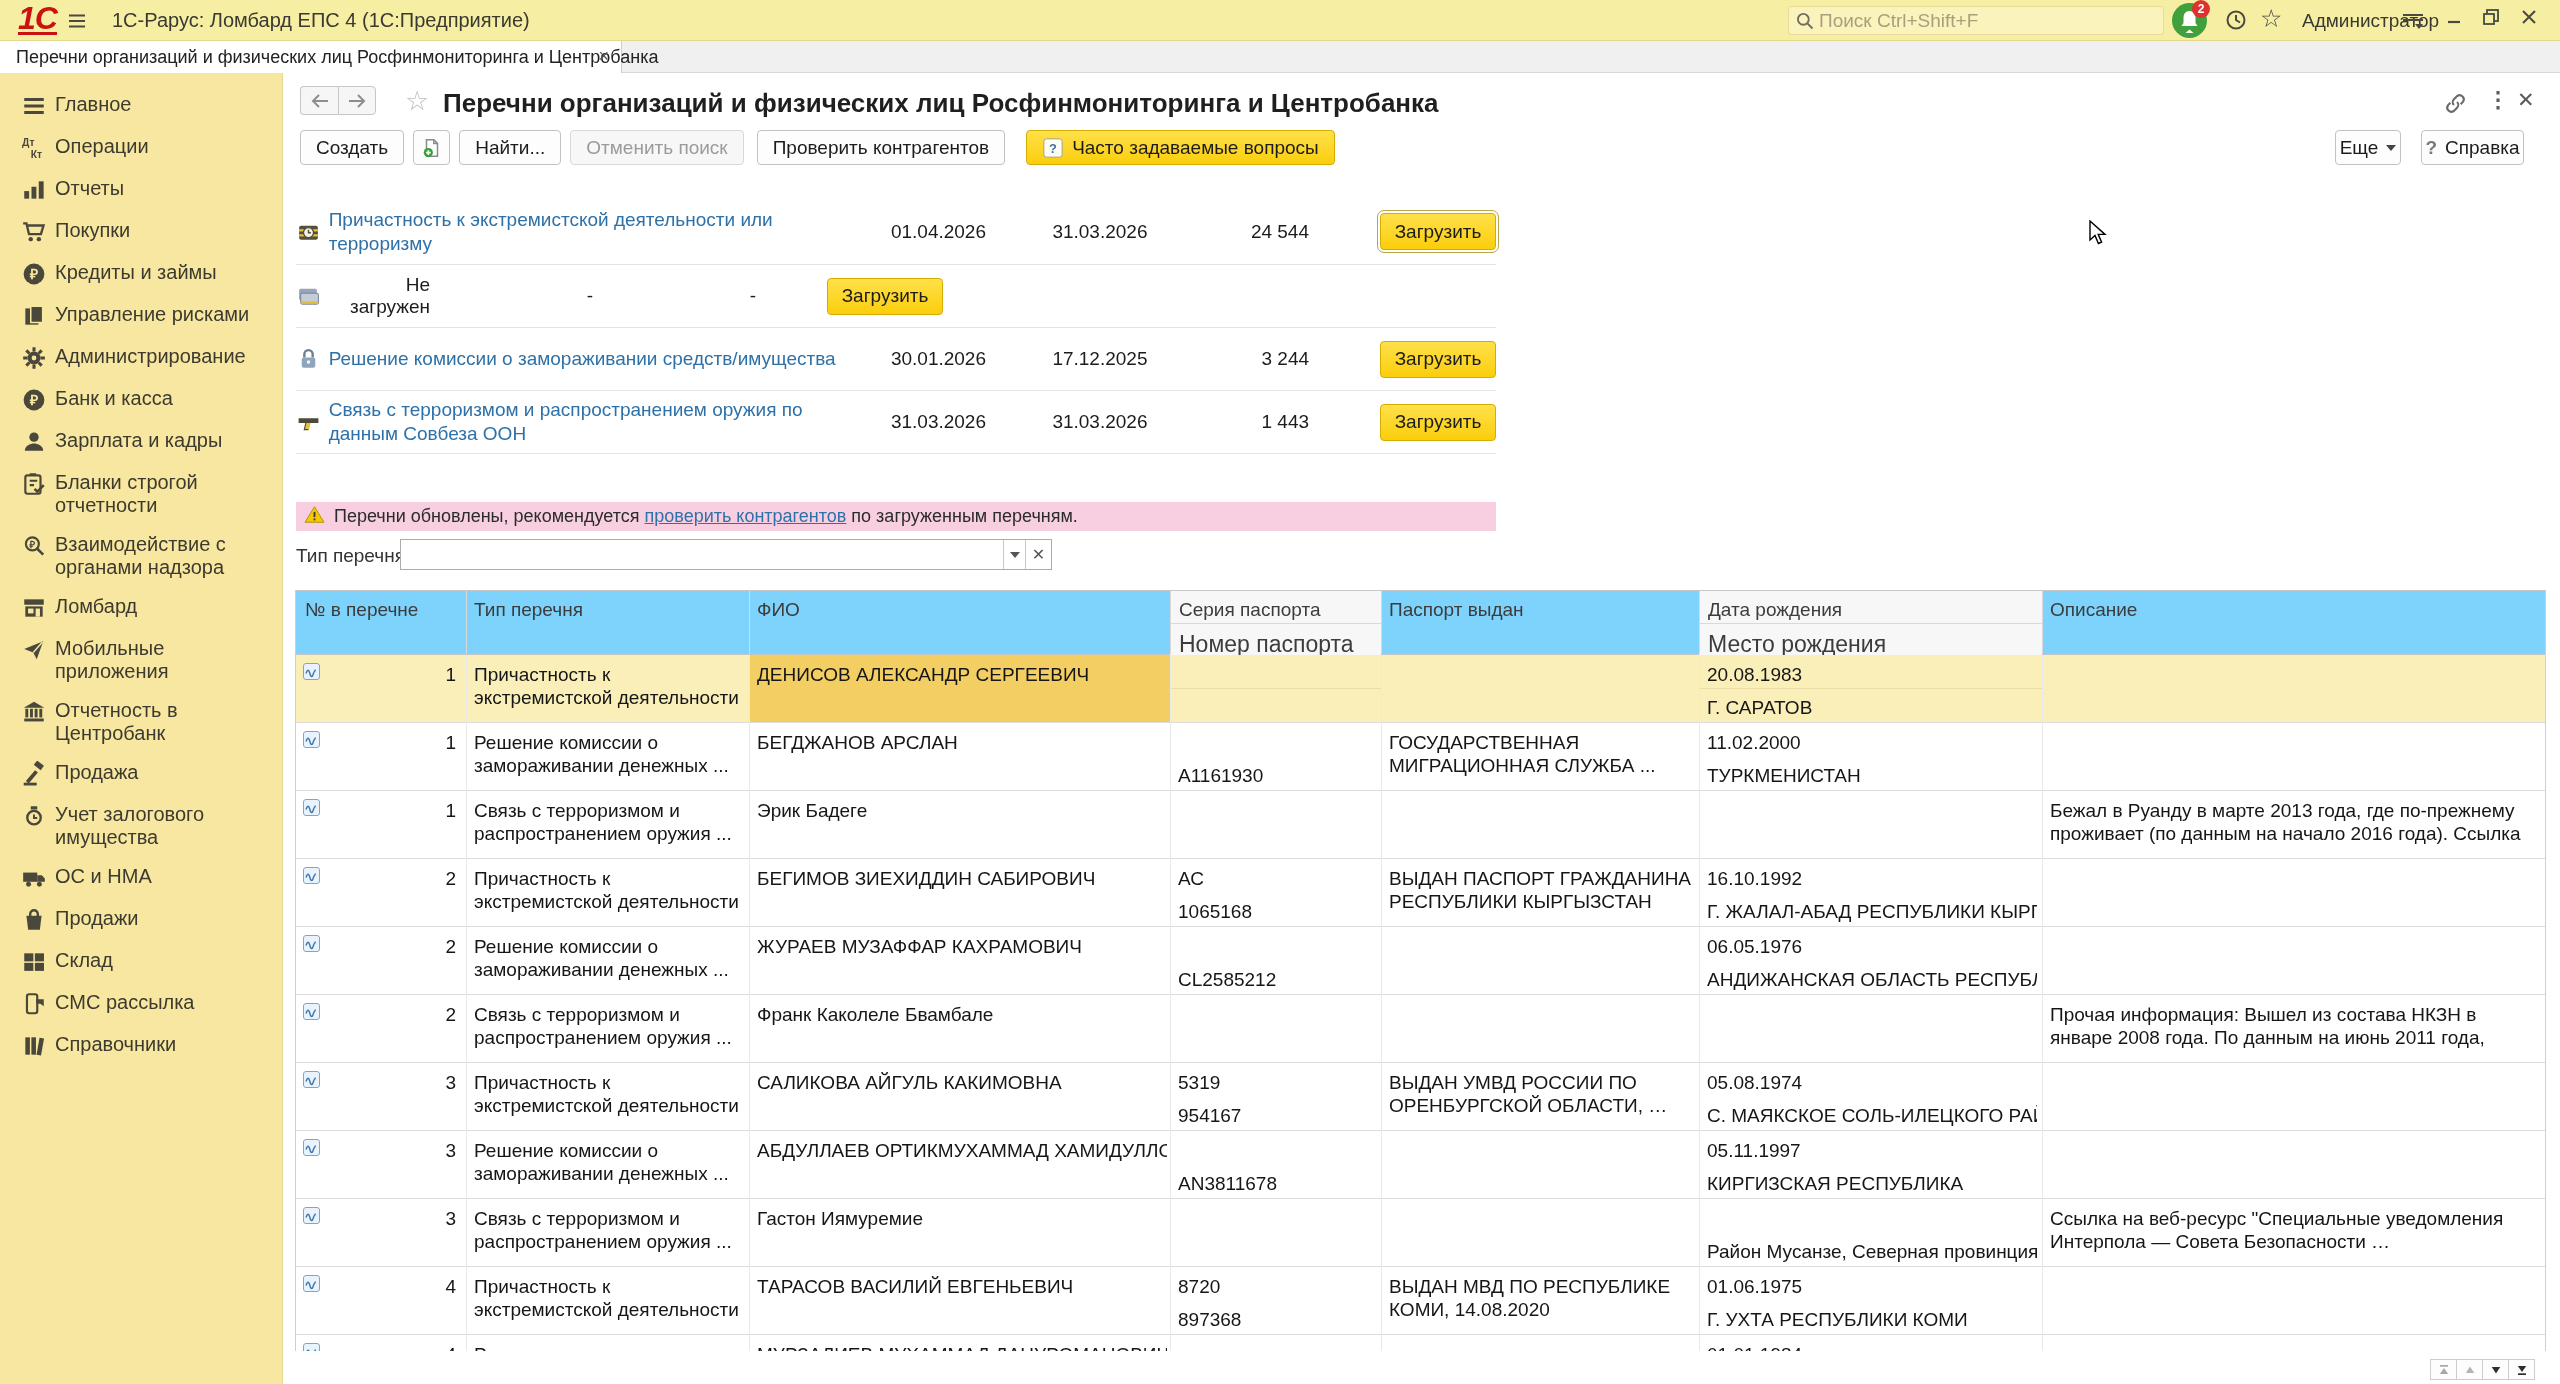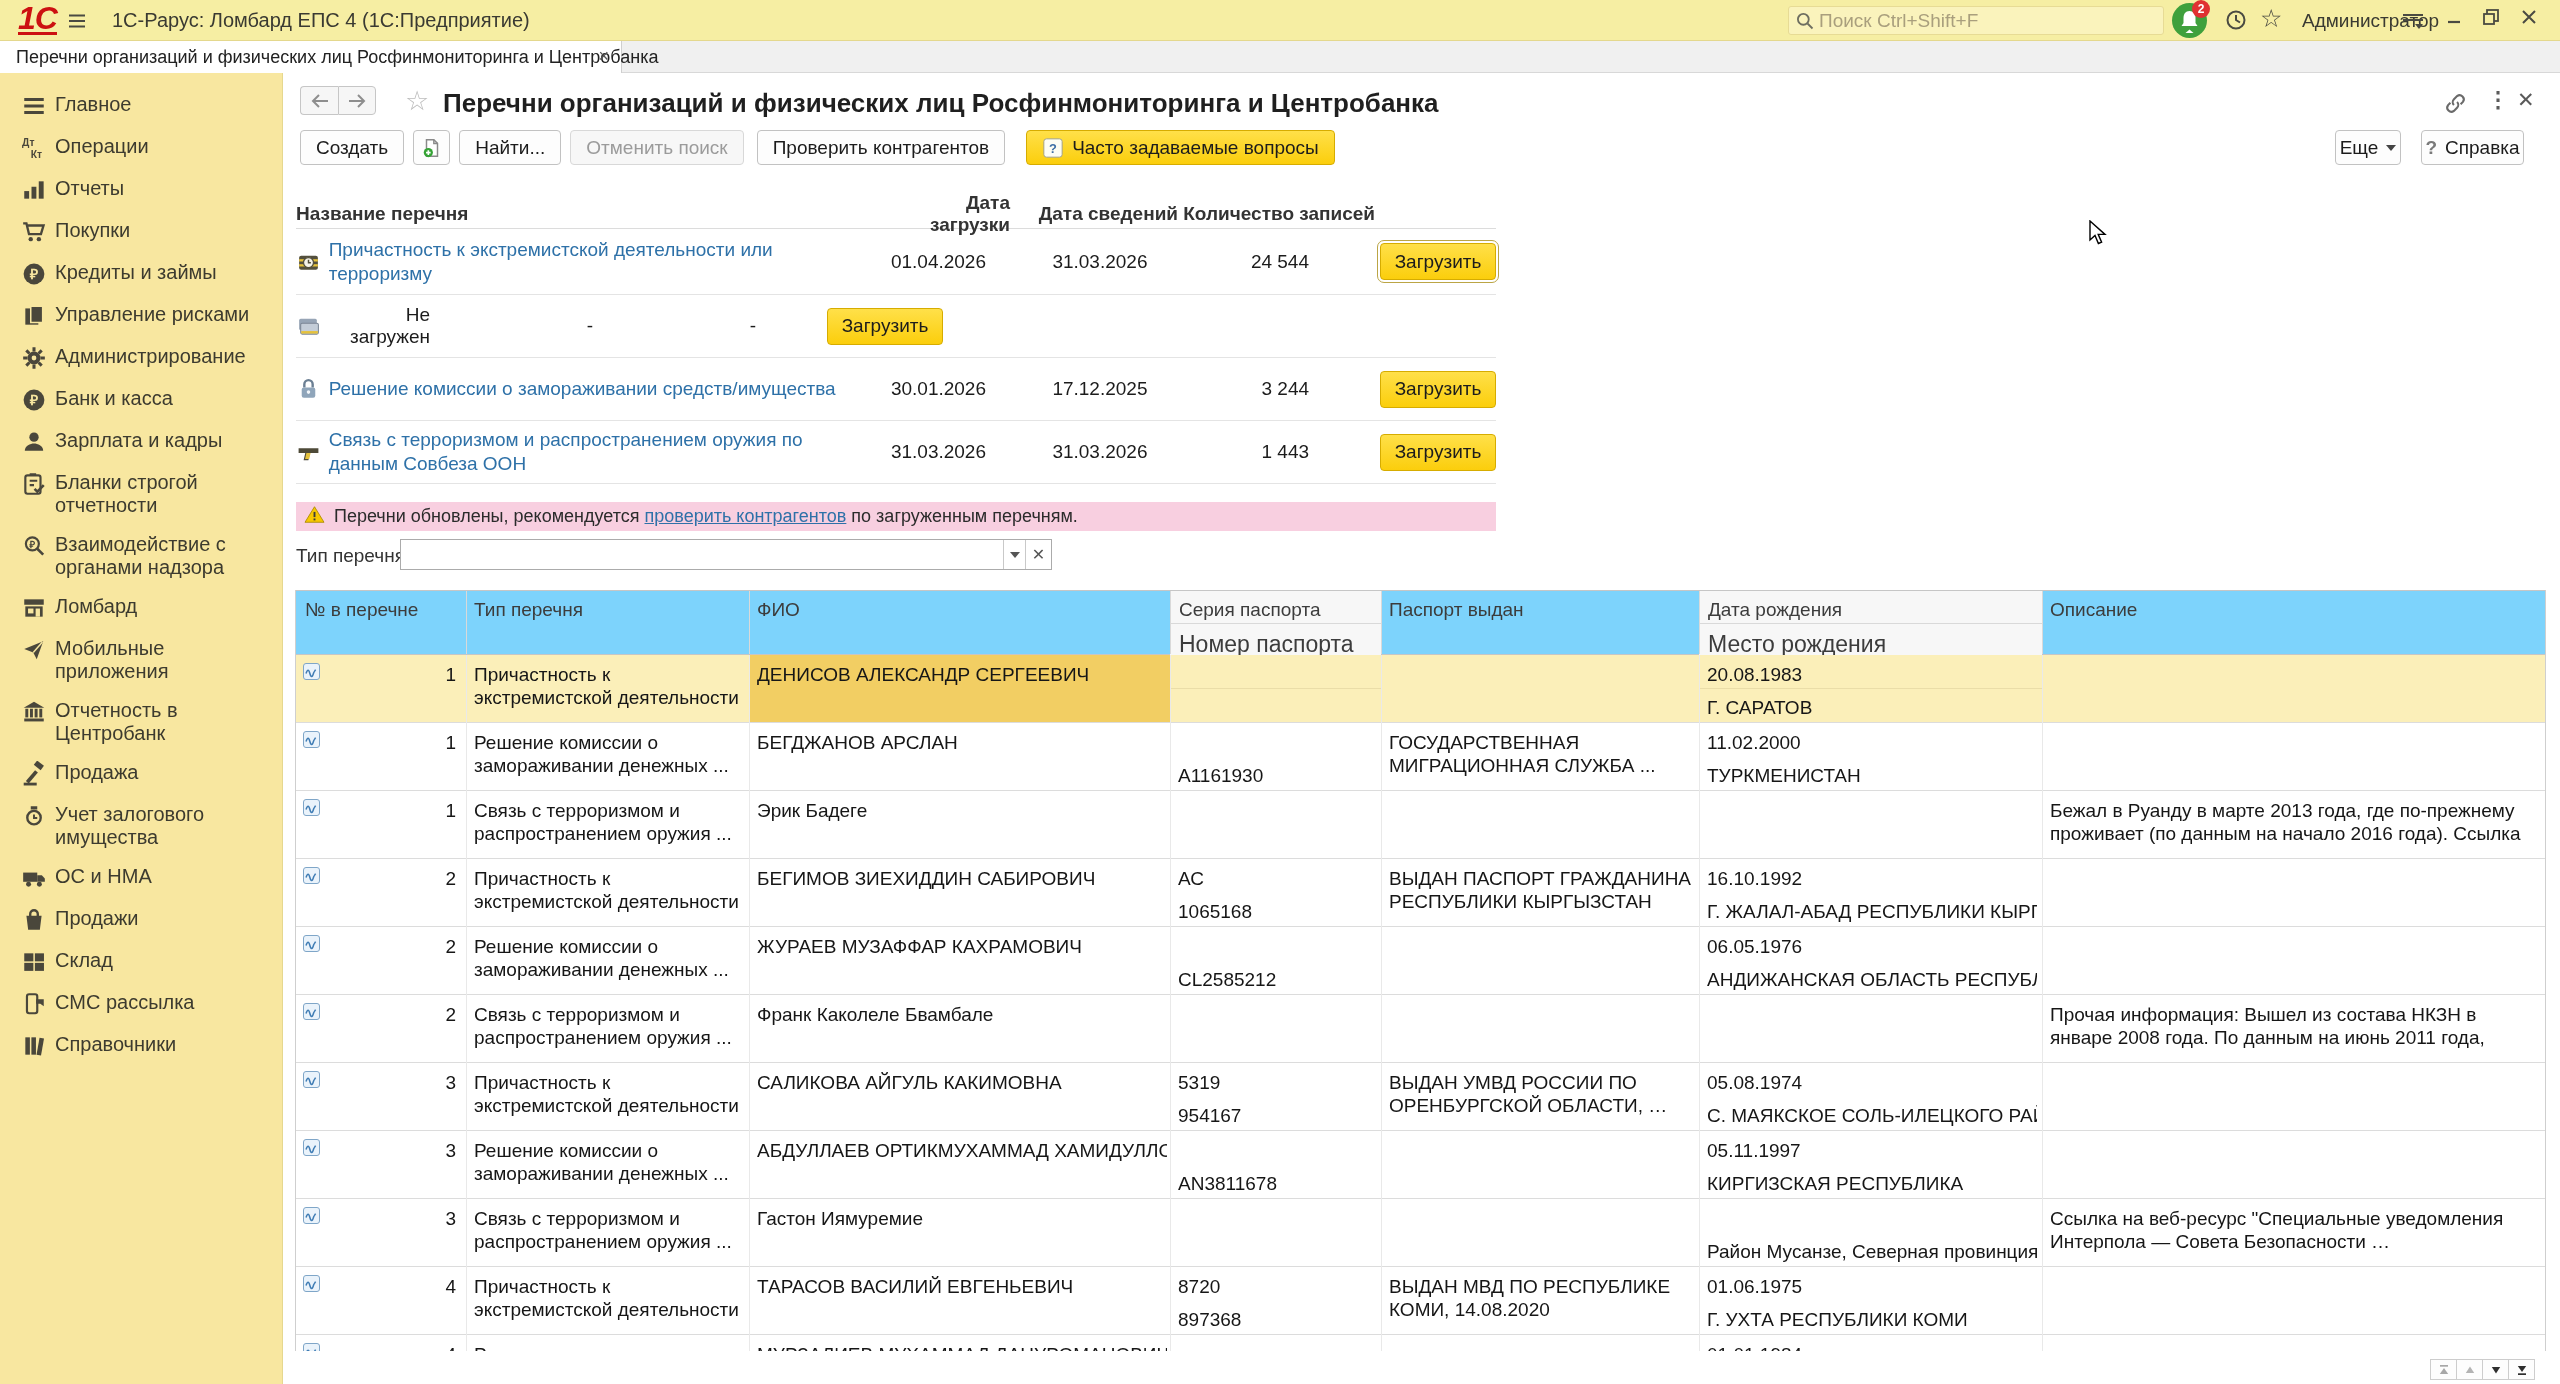--- a/index.html
+++ b/index.html
@@ -448,26 +448,20 @@
     <button class="btn btn-more">
       <span>Еще</span>
         <span class="caret"></span>
     </button>
     <button class="btn btn-help">
       <span style="color:#7A7A7A;font-weight:bold;">?</span>
       <span>Справка</span>
     </button>
 
     <div class="lists">
-      <div class="lhead">
-        <span class="h-name">Название перечня</span>
-        <span class="h-load">Дата загрузки</span>
-        <span class="h-info">Дата сведений</span>
-        <span class="h-count">Количество записей</span>
-      </div>
       <div id="lrows">
           <div class="lrow">
     <span class="l-icon">
               <span class="" style="display:inline-flex">
                 <svg width="25" height="25" viewBox="0 0 24 24">
                   <rect x="3" y="6.5" width="18" height="13.5" rx="2" fill="#534F3C"></rect>
                   <rect x="3" y="9.8" width="18" height="2.2" fill="#E5C23C"></rect>
                   <rect x="3" y="14.6" width="18" height="2.2" fill="#E5C23C"></rect>
                   <circle cx="12" cy="13" r="4.8" fill="#F5F3E9" stroke="#534F3C" stroke-width="1.2"></circle>
                   <path d="M12 10.4v2.8h2.3" stroke="#534F3C" stroke-width="1.4" fill="none"></path>

